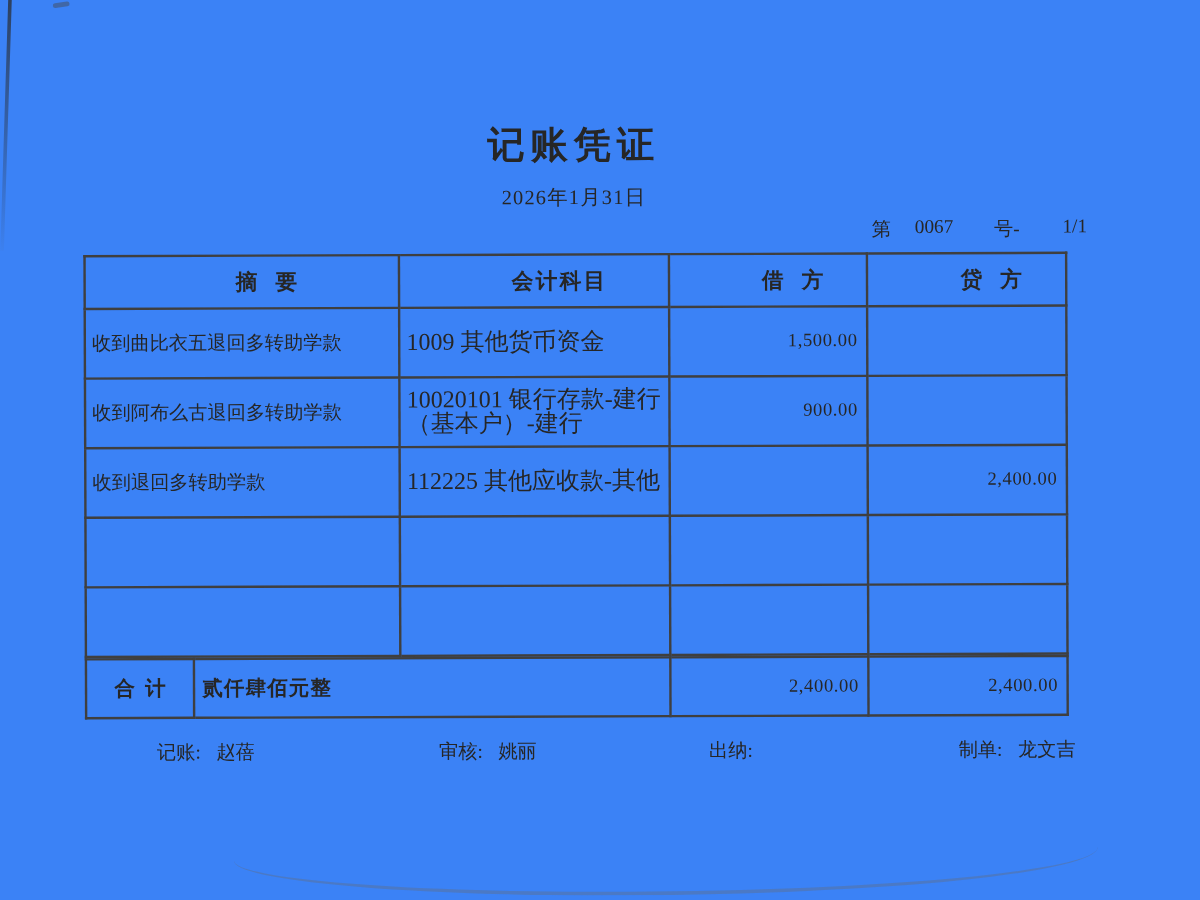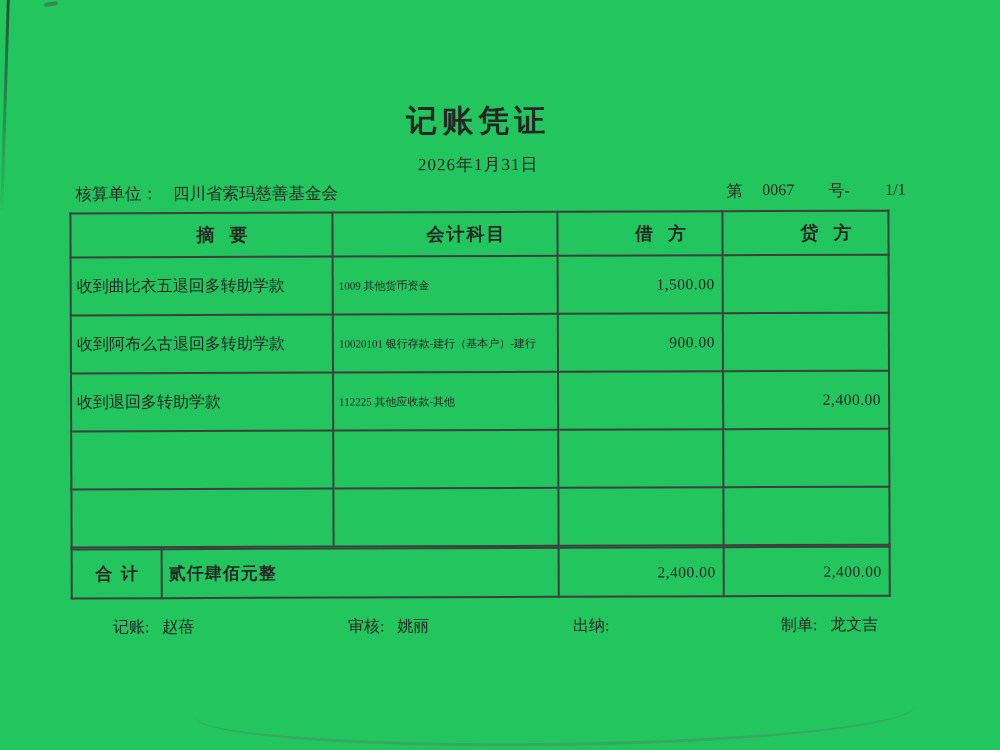--- a/index.html
+++ b/index.html
@@ -6,21 +6,21 @@
   html, body {
     margin: 0; padding: 0;
     width: 1000px; height: 750px;
     background: #f2f2f4;
     font-family: "Liberation Serif", "DejaVu Serif", serif;
     color: #262626;
   }
   .paper {
     position: absolute; left: 0; top: 0;
     width: 1000px; height: 750px;
-    background: #22c55e;
+    background: #3b82f6;
     overflow: hidden;
   }
   .content {
     position: absolute; inset: 0;
     transform: rotate(-0.2deg);
   }
   
   .scan-edge-left {
     position: absolute; left: 7px; top: -6px; width: 3px; height: 215px;
     background: linear-gradient(to bottom, rgba(40,40,40,0.75), rgba(90,90,90,0.04));
@@ -75,34 +75,34 @@
     border: 2px solid #3f3f3f;
     vertical-align: middle;
     overflow: hidden;
   }
   .voucher-table th {
     height: 44px; font-size: 18px; font-weight: 600;
     letter-spacing: 2px; white-space: pre; text-align: center; padding-left: 44px;
   }
   .voucher-table td { height: 58px; border-radius: 26px; }
   td.summary { padding: 0 4px 0 5px; font-size: 16px; }
-  td.subject { padding: 2px 4px 2px 5px; font-size: 11px; line-height: 20px; }
+  td.subject { padding: 2px 4px 2px 5px; font-size: 20px; line-height: 20px; }
   td.amt { text-align: right; padding-right: 7px; font-size: 15.5px; letter-spacing: 0.5px; padding-left: 12px; }
   
   .total-table {
     position: absolute; left: 70px; top: 547px; width: 818px;
   }
   .total-table td { height: 49px; }
   td.total-label {
     text-align: center; font-weight: 600; font-size: 17px; white-space: pre;
   }
   td.total-words { font-weight: 600; font-size: 17px; padding-left: 6px; letter-spacing: 1px; }
   
   .footer { position: absolute; left: 0; top: 616px; width: 1000px; height: 24px; font-size: 16px; }
-  .sig { position: absolute; white-space: nowrap; }
+  .sig { position: absolute; white-space: nowrap; margin-left: 18px; }
   .sig .sig-value { margin-left: 9px; }
   .sig-bookkeeper { left: 112px; }
   .sig-reviewer   { left: 347px; }
   .sig-cashier    { left: 572px; }
   .sig-preparer   { left: 780px; }
 </style>
 </head>
 <body>
 
 <div class="paper">
@@ -116,24 +116,20 @@
     <div class="date">2026年1月31日</div>
 
 
     <div class="number-line">
       <span class="n-prefix">第</span>
       <span class="n-value">0067</span>
       <span class="n-suffix">号-</span>
       <span class="n-page">1/1</span>
     </div>
 
-    <div class="unit-line">
-      <span class="u-label">核算单位：</span>
-      <span class="u-value">四川省索玛慈善基金会</span>
-    </div>
 
     <table class="voucher-table">
       <colgroup>
         <col style="width:262px">
           <col style="width:225px">
           <col style="width:165px">
           <col style="width:166px">
       </colgroup>
       <thead>
         <tr>

